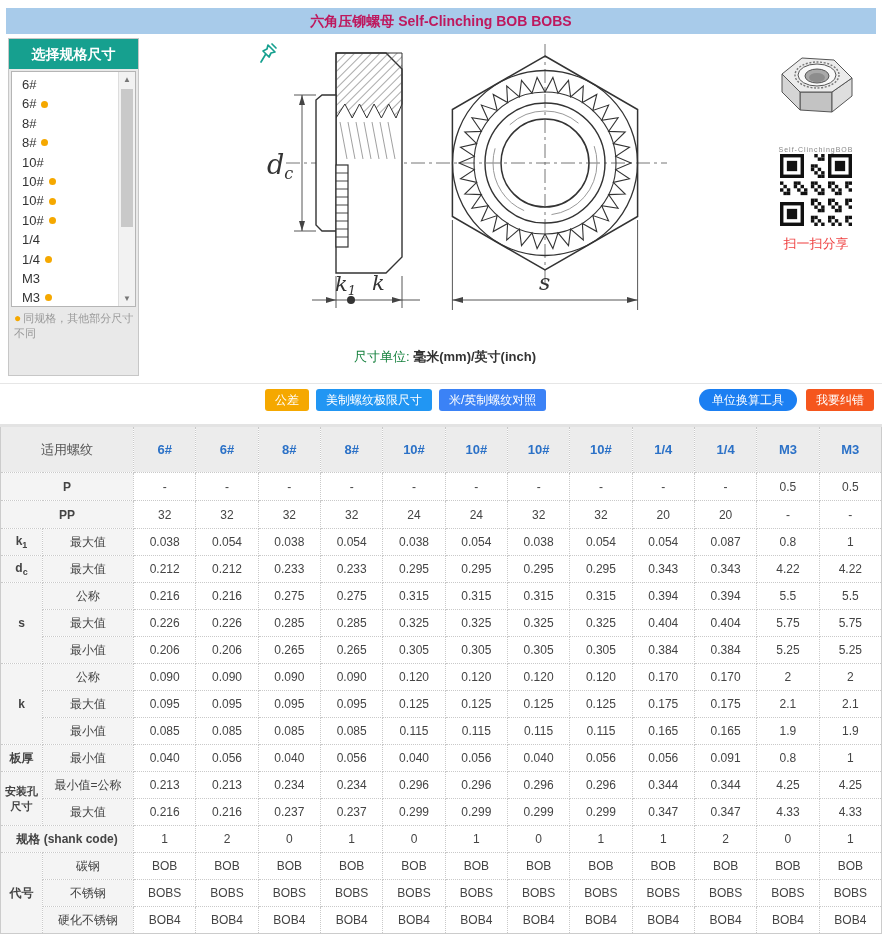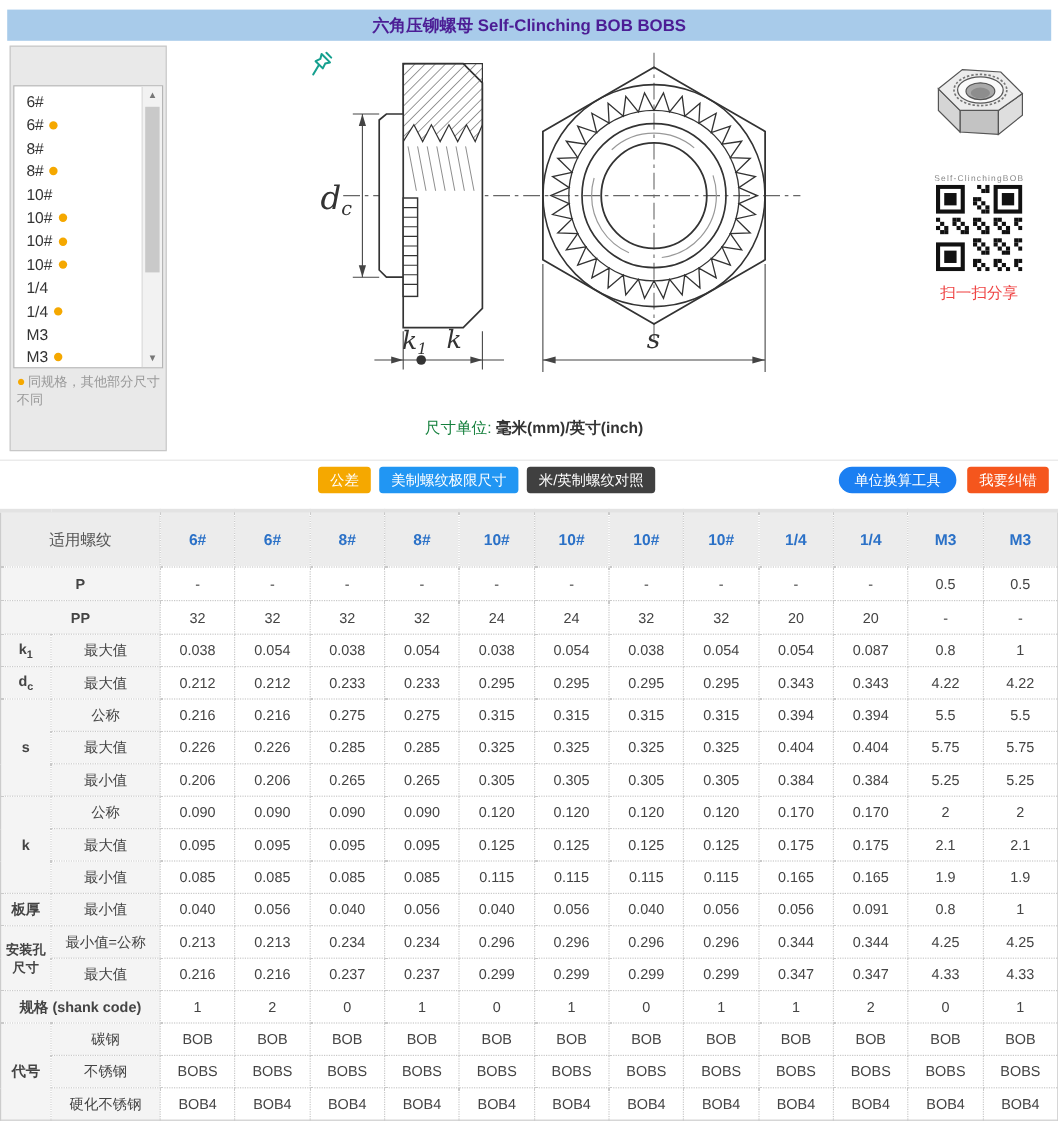--- a/index.html
+++ b/index.html
@@ -1,20 +1,20 @@
 <!DOCTYPE html>
 <html><head>
 <meta charset="utf-8">
 <style>
   html,body{margin:0;padding:0;background:#fff;}
   .page{position:relative;width:882px;height:935px;background:#fff;overflow:hidden;
         font-family:"Liberation Sans","DejaVu Sans",sans-serif;}
   
   .topbar{position:absolute;left:6px;right:6px;top:8px;height:26px;background:#a8cbea;
-          color:#4c1d95;font-size:14px;font-weight:bold;text-align:center;line-height:26px;}
+          color:#be185d;font-size:14px;font-weight:bold;text-align:center;line-height:26px;}
   
   .sidebar{position:absolute;left:8px;top:38px;width:131px;height:338px;background:#e9e9e9;
            border:1px solid #c7c7c7;box-sizing:border-box;}
   .sb-head{height:30px;background:#16a08f;color:#fff;font-size:14px;font-weight:bold;
            text-align:center;line-height:30px;}
   .listbox{position:absolute;top:32px;left:2px;right:2px;height:234px;background:#fff;
            border:1px solid #b5b5b5;overflow:hidden;}
   .list-items{position:absolute;left:0;top:3px;right:17px;}
   .list-item{height:19.4px;line-height:19.4px;font-size:13px;color:#333;padding-left:10px;
              display:flex;align-items:center;cursor:default;}
@@ -64,20 +64,21 @@
   text{font-family:"DejaVu Serif","Liberation Serif",serif;}
 </style>
 </head>
 <body>
 
 <div class="page">
 
   <div class="topbar">六角压铆螺母 Self-Clinching BOB BOBS</div>
 
   <div class="sidebar">
+    <div class="sb-head">选择规格尺寸</div>
     <div class="listbox">
       <div class="list-items">
           <div class="list-item">
             <span>6#</span>
           </div>
           <div class="list-item">
             <span>6#</span>
             <span class="dot" style="background: rgb(245, 168, 0);"></span>
           </div>
           <div class="list-item">
@@ -323,21 +324,21 @@
     </svg>
     <div class="qr-caption">扫一扫分享</div>
   </div>
 
   <div class="divider"></div>
 
   <div class="toolbar">
     <div class="tb-left">
         <button class="tbtn" style="background: rgb(245, 168, 0);">公差</button>
         <button class="tbtn" style="background: rgb(33, 150, 243);">美制螺纹极限尺寸</button>
-        <button class="tbtn" style="background: #404040;">米/英制螺纹对照</button>
+        <button class="tbtn" style="background: #3b82f6;">米/英制螺纹对照</button>
       </div>
     <div class="tb-right">
         <button class="tbtn pill" style="background: rgb(27, 127, 242);">单位换算工具</button>
         <button class="tbtn" style="background: rgb(245, 86, 29);">我要纠错</button>
       </div>
   </div>
 
   <div class="table-wrap">
     <table class="spec">
       <colgroup id="cols">

